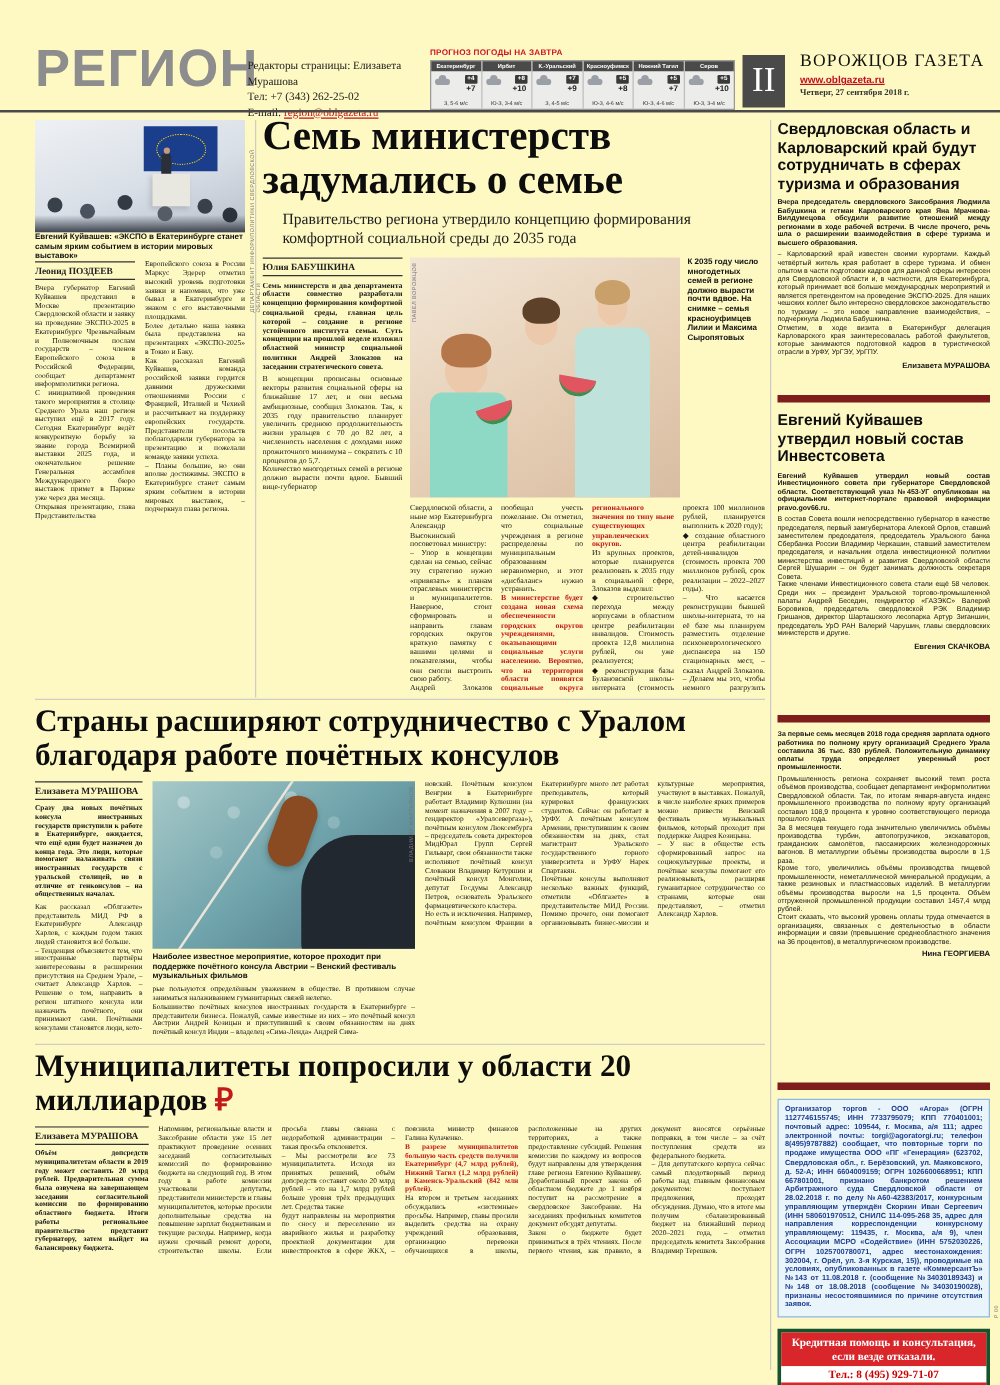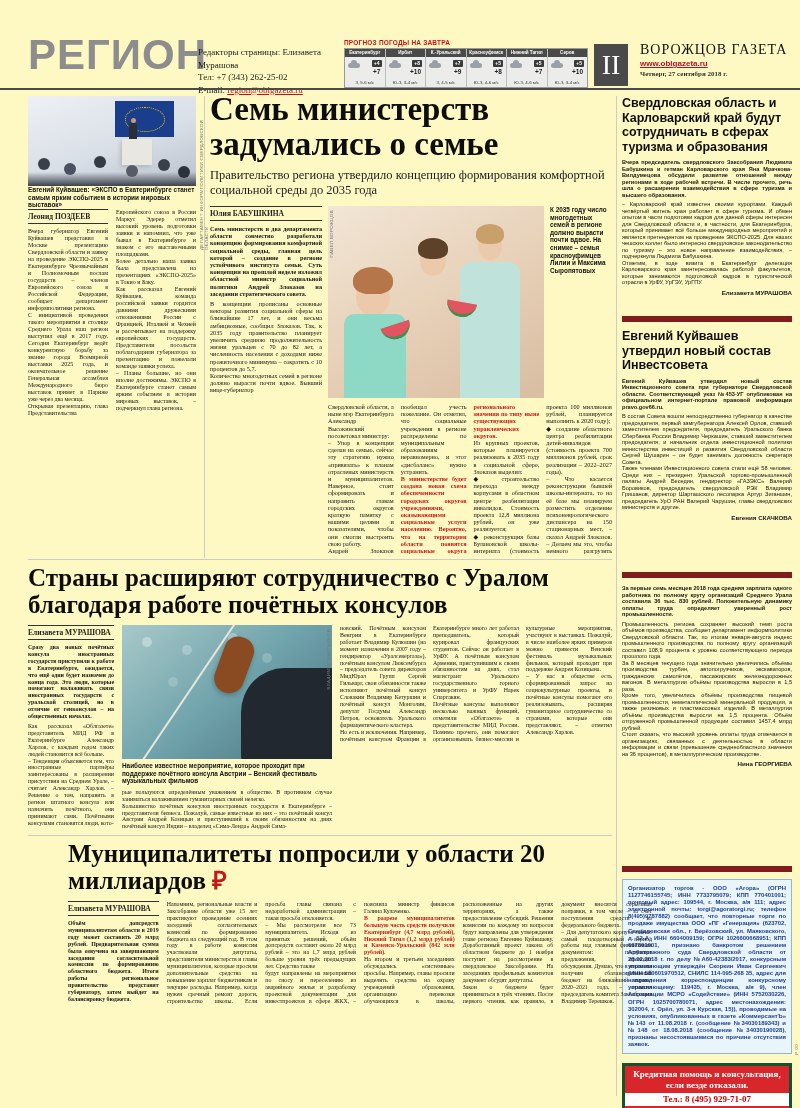--- a/index.html
+++ b/index.html
@@ -54,21 +54,21 @@
   .spk:before{content:"";position:absolute;left:2px;top:-5px;width:5px;height:5px;border-radius:50%;background:#c79a78;}
   .podium{position:absolute;right:26%;top:48%;width:30px;height:26px;background:#e9e8e0;box-shadow:-2px 2px 4px #0002;}
   .aud-heads{position:absolute;left:10px;bottom:16px;width:12px;height:12px;border-radius:50%;background:#39404a;
       box-shadow:26px 5px 0 #4a5260,56px -2px 0 #333a44,88px 7px 0 #555c68,120px 1px 0 #39404a,140px 8px 0 #2c323b;}
   .aud-row{position:absolute;left:0;right:0;bottom:0;height:14px;background:linear-gradient(#0000,#3c424c);}
   .expo h2{font:bold 21.5px/23px "Liberation Serif",serif;margin:4px 0 8px;color:#0d0d0d;}
   .expo .bodywrap{column-count:2;column-gap:8px;height:262px;font-size:6px;line-height:7px;}
   
   .lead{position:absolute;left:210px;top:92px;width:402px;height:466px;overflow:hidden;}
   .lead h1{font:bold 33px/35px "Liberation Serif",serif;margin:0 0 6px;color:#0d0d0d;}
-  .lead .sub{font:12.5px/14.5px "Liberation Serif",serif;color:#1d1d1d;margin:0 0 9px;}
+  .lead .sub{font:12.5px/14.5px "Liberation Serif",serif;color:#1d1d1d;margin:0 16px 9px;}
   .lead .row{display:flex;gap:6px;}
   .l-col1{width:112px;flex:none;font-size:6.2px;line-height:7.2px;}
   .photo-family{position:relative;width:216px;height:192px;flex:none;overflow:hidden;
       background:linear-gradient(150deg,#f2e6d6 0%,#e6cfb6 55%,#d8bda1 100%);}
   .kid{position:absolute;border-radius:50%;background:#ecc9ab;}
   .kid:before{content:"";position:absolute;left:-8%;top:-28%;width:116%;height:70%;border-radius:50% 50% 40% 40%;}
   .k1{left:28px;top:72px;width:34px;height:38px;}  .k1:before{background:#b5774a;}
   .k2{left:92px;top:40px;width:26px;height:30px;}  .k2:before{background:#5d4128;}
   .k3{left:150px;top:26px;width:24px;height:28px;} .k3:before{background:#caa06a;}
   .dress{position:absolute;left:16px;top:108px;width:62px;height:84px;background:#8ed9c6;border-radius:10px 10px 0 0;}
@@ -105,21 +105,21 @@
   .photo-violin{position:relative;width:210px;height:134px;overflow:hidden;
       background:linear-gradient(140deg,#a8c9c9 0%,#6fa3ab 50%,#49707e 100%);}
   .bokeh{position:absolute;left:20px;top:12px;width:10px;height:10px;border-radius:50%;background:#ffffff55;
       box-shadow:40px 8px 0 #ffffff40,86px -4px 0 #ffffff4d,120px 16px 0 #ffffff33,26px 40px 0 #ffffff2e;}
   .violin{position:absolute;left:46%;top:8%;width:30px;height:58px;background:#8a4a22;
       border-radius:14px 14px 15px 15px;transform:rotate(20deg);box-shadow:0 2px 5px #0004;}
   .bow{position:absolute;left:30%;top:-12%;width:2px;height:130%;background:#e9e5da;transform:rotate(34deg);}
   .sleeve{position:absolute;right:-6px;bottom:-8px;width:46%;height:74%;background:#222830;border-radius:45% 0 0 12%;}
   .c3{flex:1;column-count:3;column-gap:7px;font-size:5.9px;line-height:6.9px;height:206px;overflow:hidden;}
   
-  .bud{position:absolute;left:28px;top:840px;width:584px;height:260px;overflow:hidden;margin-left:40px;}
+  .bud{position:absolute;left:28px;top:840px;width:584px;height:260px;overflow:hidden;}
   .bud h2{font:bold 25px/27px "Liberation Serif",serif;margin:0 0 7px;color:#0d0d0d;}
   .bud .cols{column-count:6;column-gap:8px;font-size:5.9px;line-height:6.9px;height:218px;overflow:hidden;}
   .rub{color:#c21a1a;}
 </style>
 </head>
 <body>
 
 <div class="page">
 
   <div class="region-title">РЕГИОН</div>

